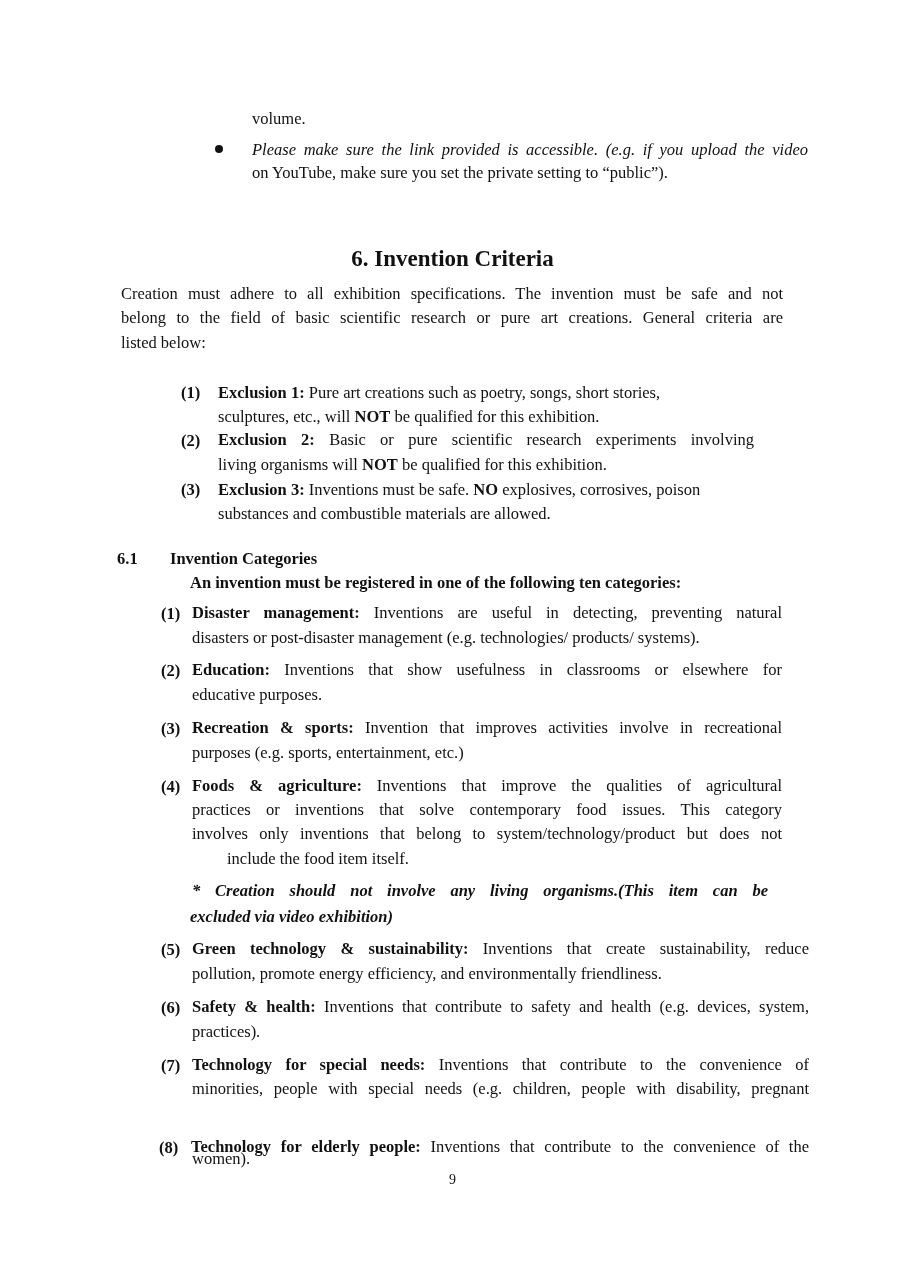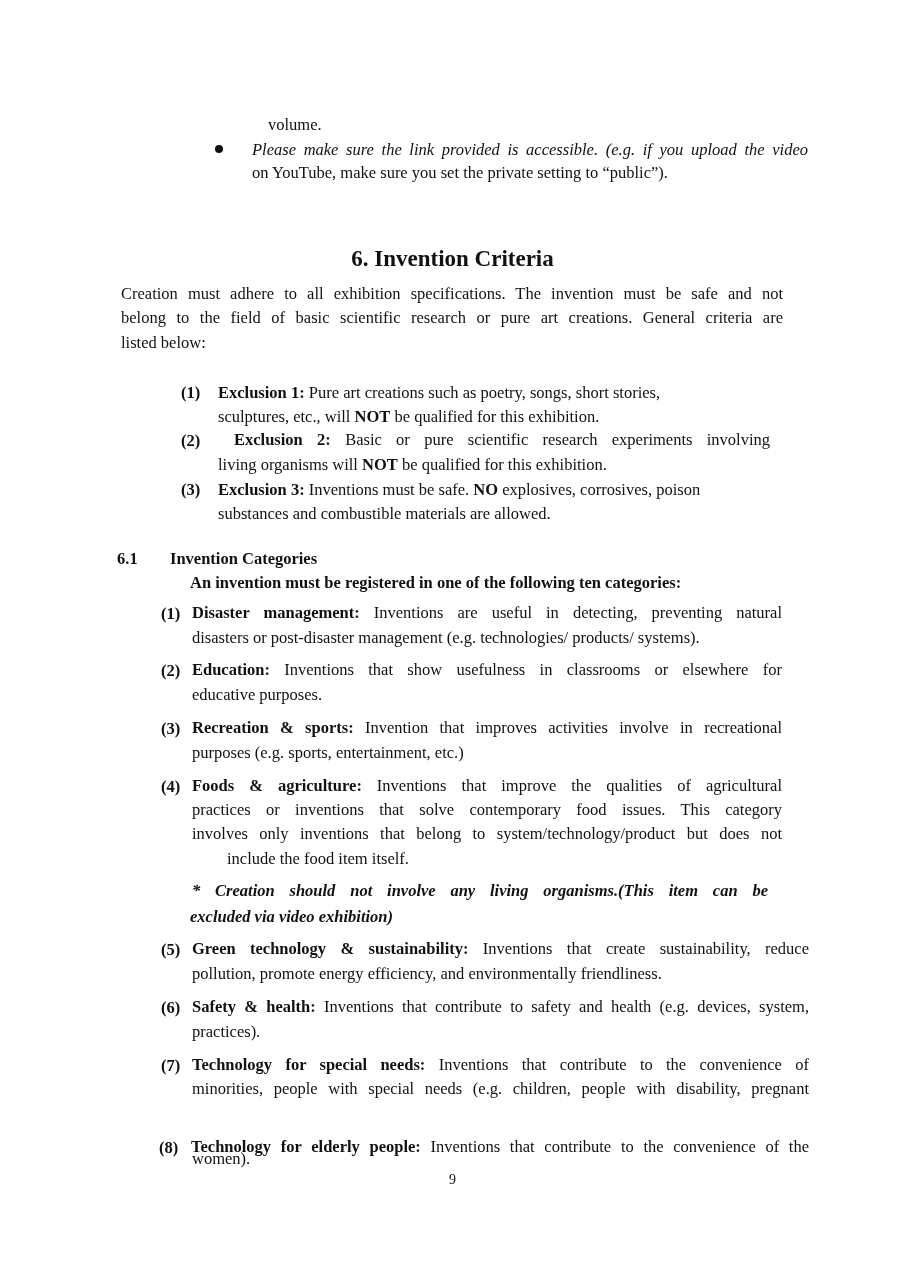--- a/index.html
+++ b/index.html
@@ -11,42 +11,42 @@
   .title { position:absolute; left:0; width:905px; top:226px; text-align:center;
            font-weight:bold; font-size:23px;margin-top:20px; }
   .bullet { position:absolute; left:215px; top:145px; width:8px; height:8px; border-radius:50%; background:#111; }
   .num { font-weight:bold; }
   .ital { font-weight:bold; font-style:italic; }
   .pageno { position:absolute; left:0; width:905px; top:1172px; text-align:center; font-size:14px; }
 </style>
 </head>
 <body>
 
-<div class="line" style="left:268px; top:108px;margin-top:6px;">volume.</div>
+<div class="line" style="left:252px; top:108px;">volume.</div>
 <div class="bullet"></div>
 <div class="just" style="left:252px; top:140px; width:556px;font-style:italic;">Please make sure the link provided is accessible. (e.g. if you upload the video</div>
 <div class="line" style="left:252px; top:162px;">on YouTube, make sure you set the private setting to “public”).</div>
 
 <div class="title">6. Invention Criteria</div>
 
 <div class="just" style="left:121px; top:284px; width:662px;">Creation must adhere to all exhibition specifications. The invention must be safe and not</div>
 <div class="just" style="left:121px; top:308px; width:662px;">belong to the field of basic scientific research or pure art creations. General criteria are</div>
 <div class="line" style="left:121px; top:332px;">listed below:</div>
 
 <div>
   <div class="line" style="left:181px; top:382px;">
     <span class="num">(1)</span>
     <span style="position:absolute; left:37px;"><b>Exclusion 1:</b><span> Pure  art  creations such as poetry, songs, short stories,</span></span>
   </div>
   <div class="line" style="left:218px; top:406px;"><span>sculptures, etc., will </span><b>NOT</b><span> be qualified for this exhibition.</span></div>
 
   <div class="line" style="left:181px; top:430px;">
     <span class="num">(2)</span>
   </div>
-  <div class="just" style="left:218px; top:430px; width:536px;margin-left:16px;"><b>Exclusion 2:</b><span> Basic or pure scientific research experiments involving</span></div>
+  <div class="just" style="left:218px; top:430px; width:536px;"><b>Exclusion 2:</b><span> Basic or pure scientific research experiments involving</span></div>
   <div class="line" style="left:218px; top:454px;"><span>living organisms will </span><b>NOT</b><span> be qualified for this exhibition.</span></div>
 
   <div class="line" style="left:181px; top:479px;">
     <span class="num">(3)</span>
   </div>
   <div class="line" style="left:218px; top:479px;"><b>Exclusion 3:</b><span> Inventions must be safe. </span><b>NO</b><span> explosives, corrosives, poison</span></div>
   <div class="line" style="left:218px; top:503px;">substances and combustible materials are allowed.</div>
 </div>
 
 <div class="line" style="left:117px; top:548px; font-weight:bold;">6.1</div>

